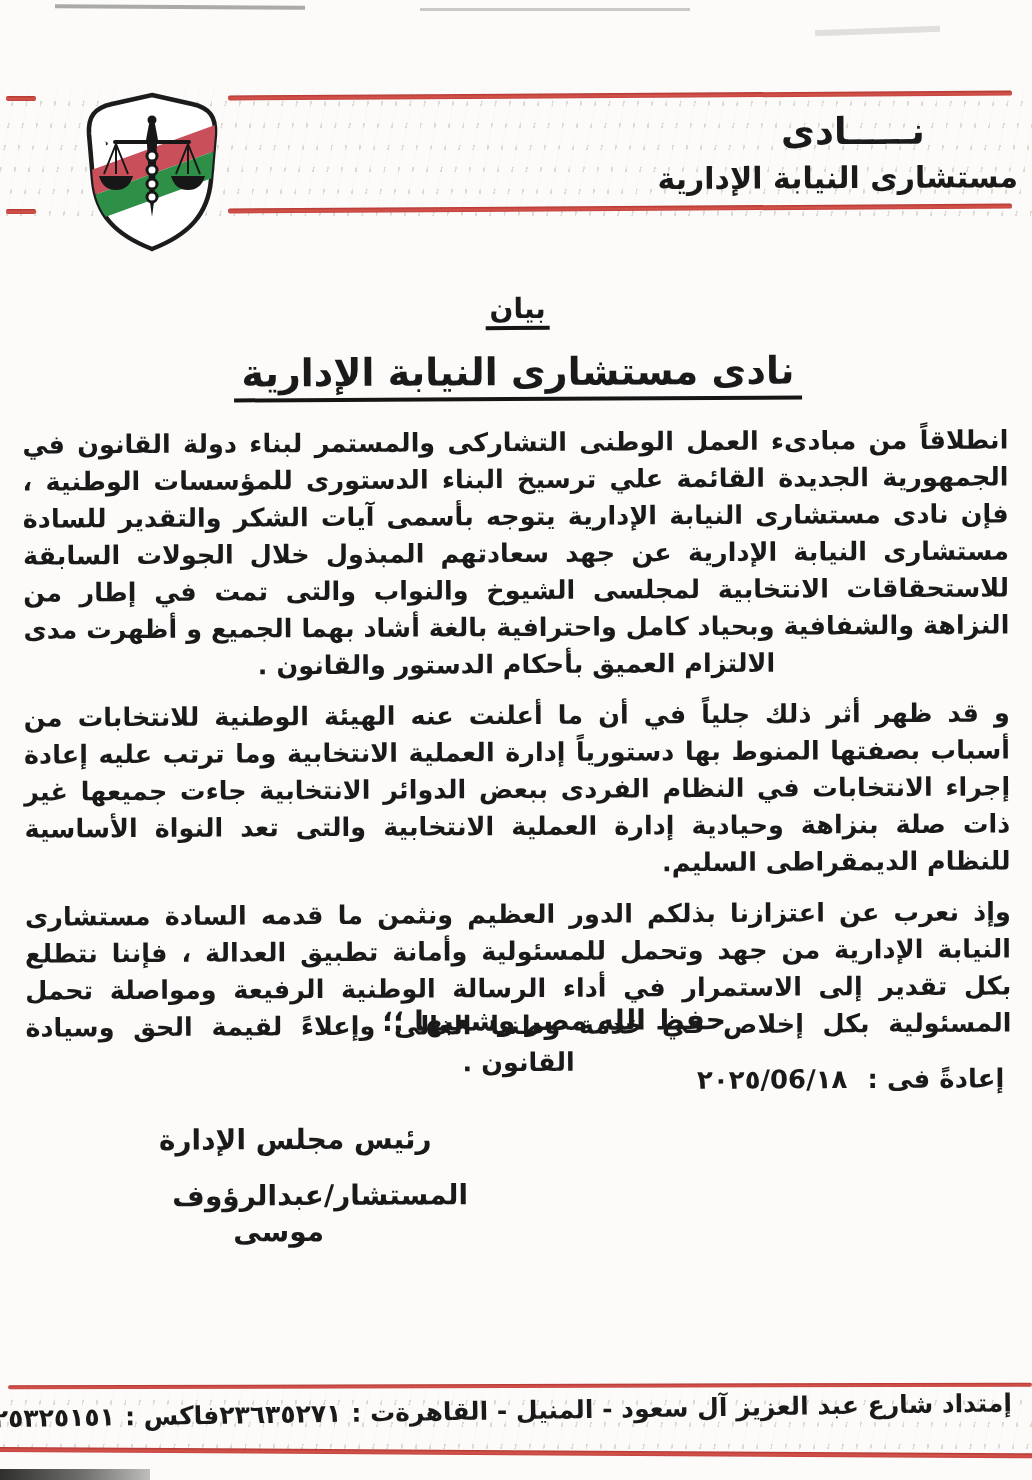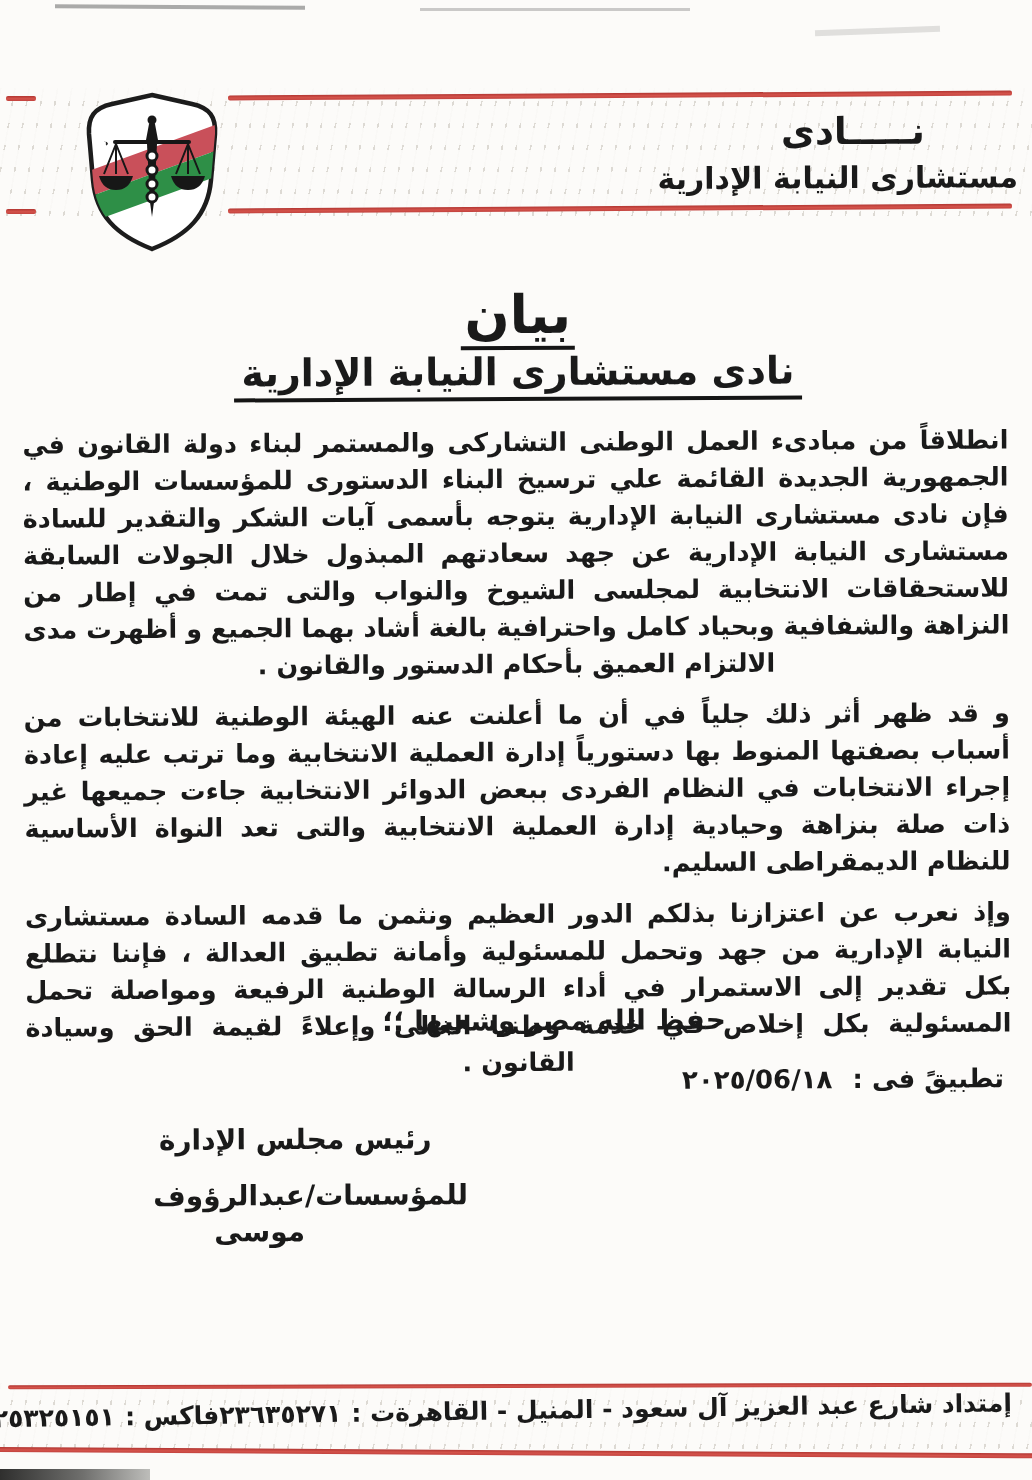--- a/index.html
+++ b/index.html
@@ -34,21 +34,21 @@
     position:absolute; right:14px; top:110px; width:330px;
     direction:rtl; text-align:center; font-weight:bold;
     transform:rotate(-0.3deg);
   }
   .hdr-text .l1 { font-size:37px; line-height:44px; letter-spacing:1px; }
   .hdr-text .l2 { font-size:30px; line-height:40px; margin-top:4px; white-space:nowrap; }
   
   .title-wrap { position:absolute; left:0; top:0; width:1032px; transform:rotate(-0.3deg); }
   .t1 { position:absolute; left:0; top:284px; width:1032px; text-align:center; }
   .t2 { position:absolute; left:0; top:350px; width:1032px; text-align:center; }
-  .t1 span { display:inline-block; font-size:53px; font-weight:bold; border-bottom:4px solid #151515; padding:0 4px 1px; }
+  .t1 span { display:inline-block; font-size:28px; font-weight:bold; border-bottom:4px solid #151515; padding:0 4px 1px;margin-top:8px; }
   .t2 span { display:inline-block; font-size:38px; font-weight:bold; border-bottom:4px solid #151515; padding:0 8px 3px; }
   
   .body-text {
     position:absolute; left:24px; top:424px; width:986px;
     direction:rtl; text-align:justify;
     font-size:25.5px; line-height:37px; font-weight:bold;
     transform:rotate(-0.3deg);
   }
   .body-text p { margin:0; }
   .body-text p + p { margin-top:14px; }
@@ -145,28 +145,28 @@
 
   <div class="body-text">
     <p class="center-last">انطلاقاً من مبادىء العمل الوطنى التشاركى والمستمر لبناء دولة القانون في الجمهورية الجديدة القائمة علي ترسيخ البناء الدستورى للمؤسسات الوطنية ، فإن نادى مستشارى النيابة الإدارية يتوجه بأسمى آيات الشكر والتقدير للسادة مستشارى النيابة الإدارية عن جهد سعادتهم المبذول خلال الجولات السابقة للاستحقاقات الانتخابية لمجلسى الشيوخ والنواب والتى تمت في إطار من النزاهة والشفافية وبحياد كامل واحترافية بالغة أشاد بهما الجميع و أظهرت مدى الالتزام العميق بأحكام الدستور والقانون .</p>
     <p>و قد ظهر أثر ذلك جلياً في أن ما أعلنت عنه الهيئة الوطنية للانتخابات من أسباب بصفتها المنوط بها دستورياً إدارة العملية الانتخابية وما ترتب عليه إعادة إجراء الانتخابات في النظام الفردى ببعض الدوائر الانتخابية جاءت جميعها غير ذات صلة بنزاهة وحيادية إدارة العملية الانتخابية والتى تعد النواة الأساسية للنظام الديمقراطى السليم.</p>
     <p class="center-last">وإذ نعرب عن اعتزازنا بذلكم الدور العظيم ونثمن ما قدمه السادة مستشارى النيابة الإدارية من جهد وتحمل للمسئولية وأمانة تطبيق العدالة ، فإننا نتطلع بكل تقدير إلى الاستمرار في أداء الرسالة الوطنية الرفيعة ومواصلة تحمل المسئولية بكل إخلاص في خدمة وطننا الغالى وإعلاءً لقيمة الحق وسيادة القانون .</p>
   </div>
 
   <div class="closing">حفظ الله مصر وشعبها ؛؛</div>
 
   <div class="date-row">
-    <span>تطبيقً فى :</span>
+    <span>إعادةً فى :</span>
     <span dir="ltr">٢٠٢٥/06/١٨</span>
   </div>
 
   <div class="sig">
     <div class="role">رئيس مجلس الإدارة</div>
     <div class="who">
-      <span>للمؤسسات/</span>
+      <span>المستشار/</span>
       <span>عبدالرؤوف موسى</span>
     </div>
   </div>
 
   <div class="band ftr"></div>
   <div class="red-line ftr-top"></div>
   <div class="red-line ftr-bot"></div>
 
   <div class="ftr-text">
     <span>إمتداد شارع عبد العزيز آل سعود - المنيل - القاهرة</span>

